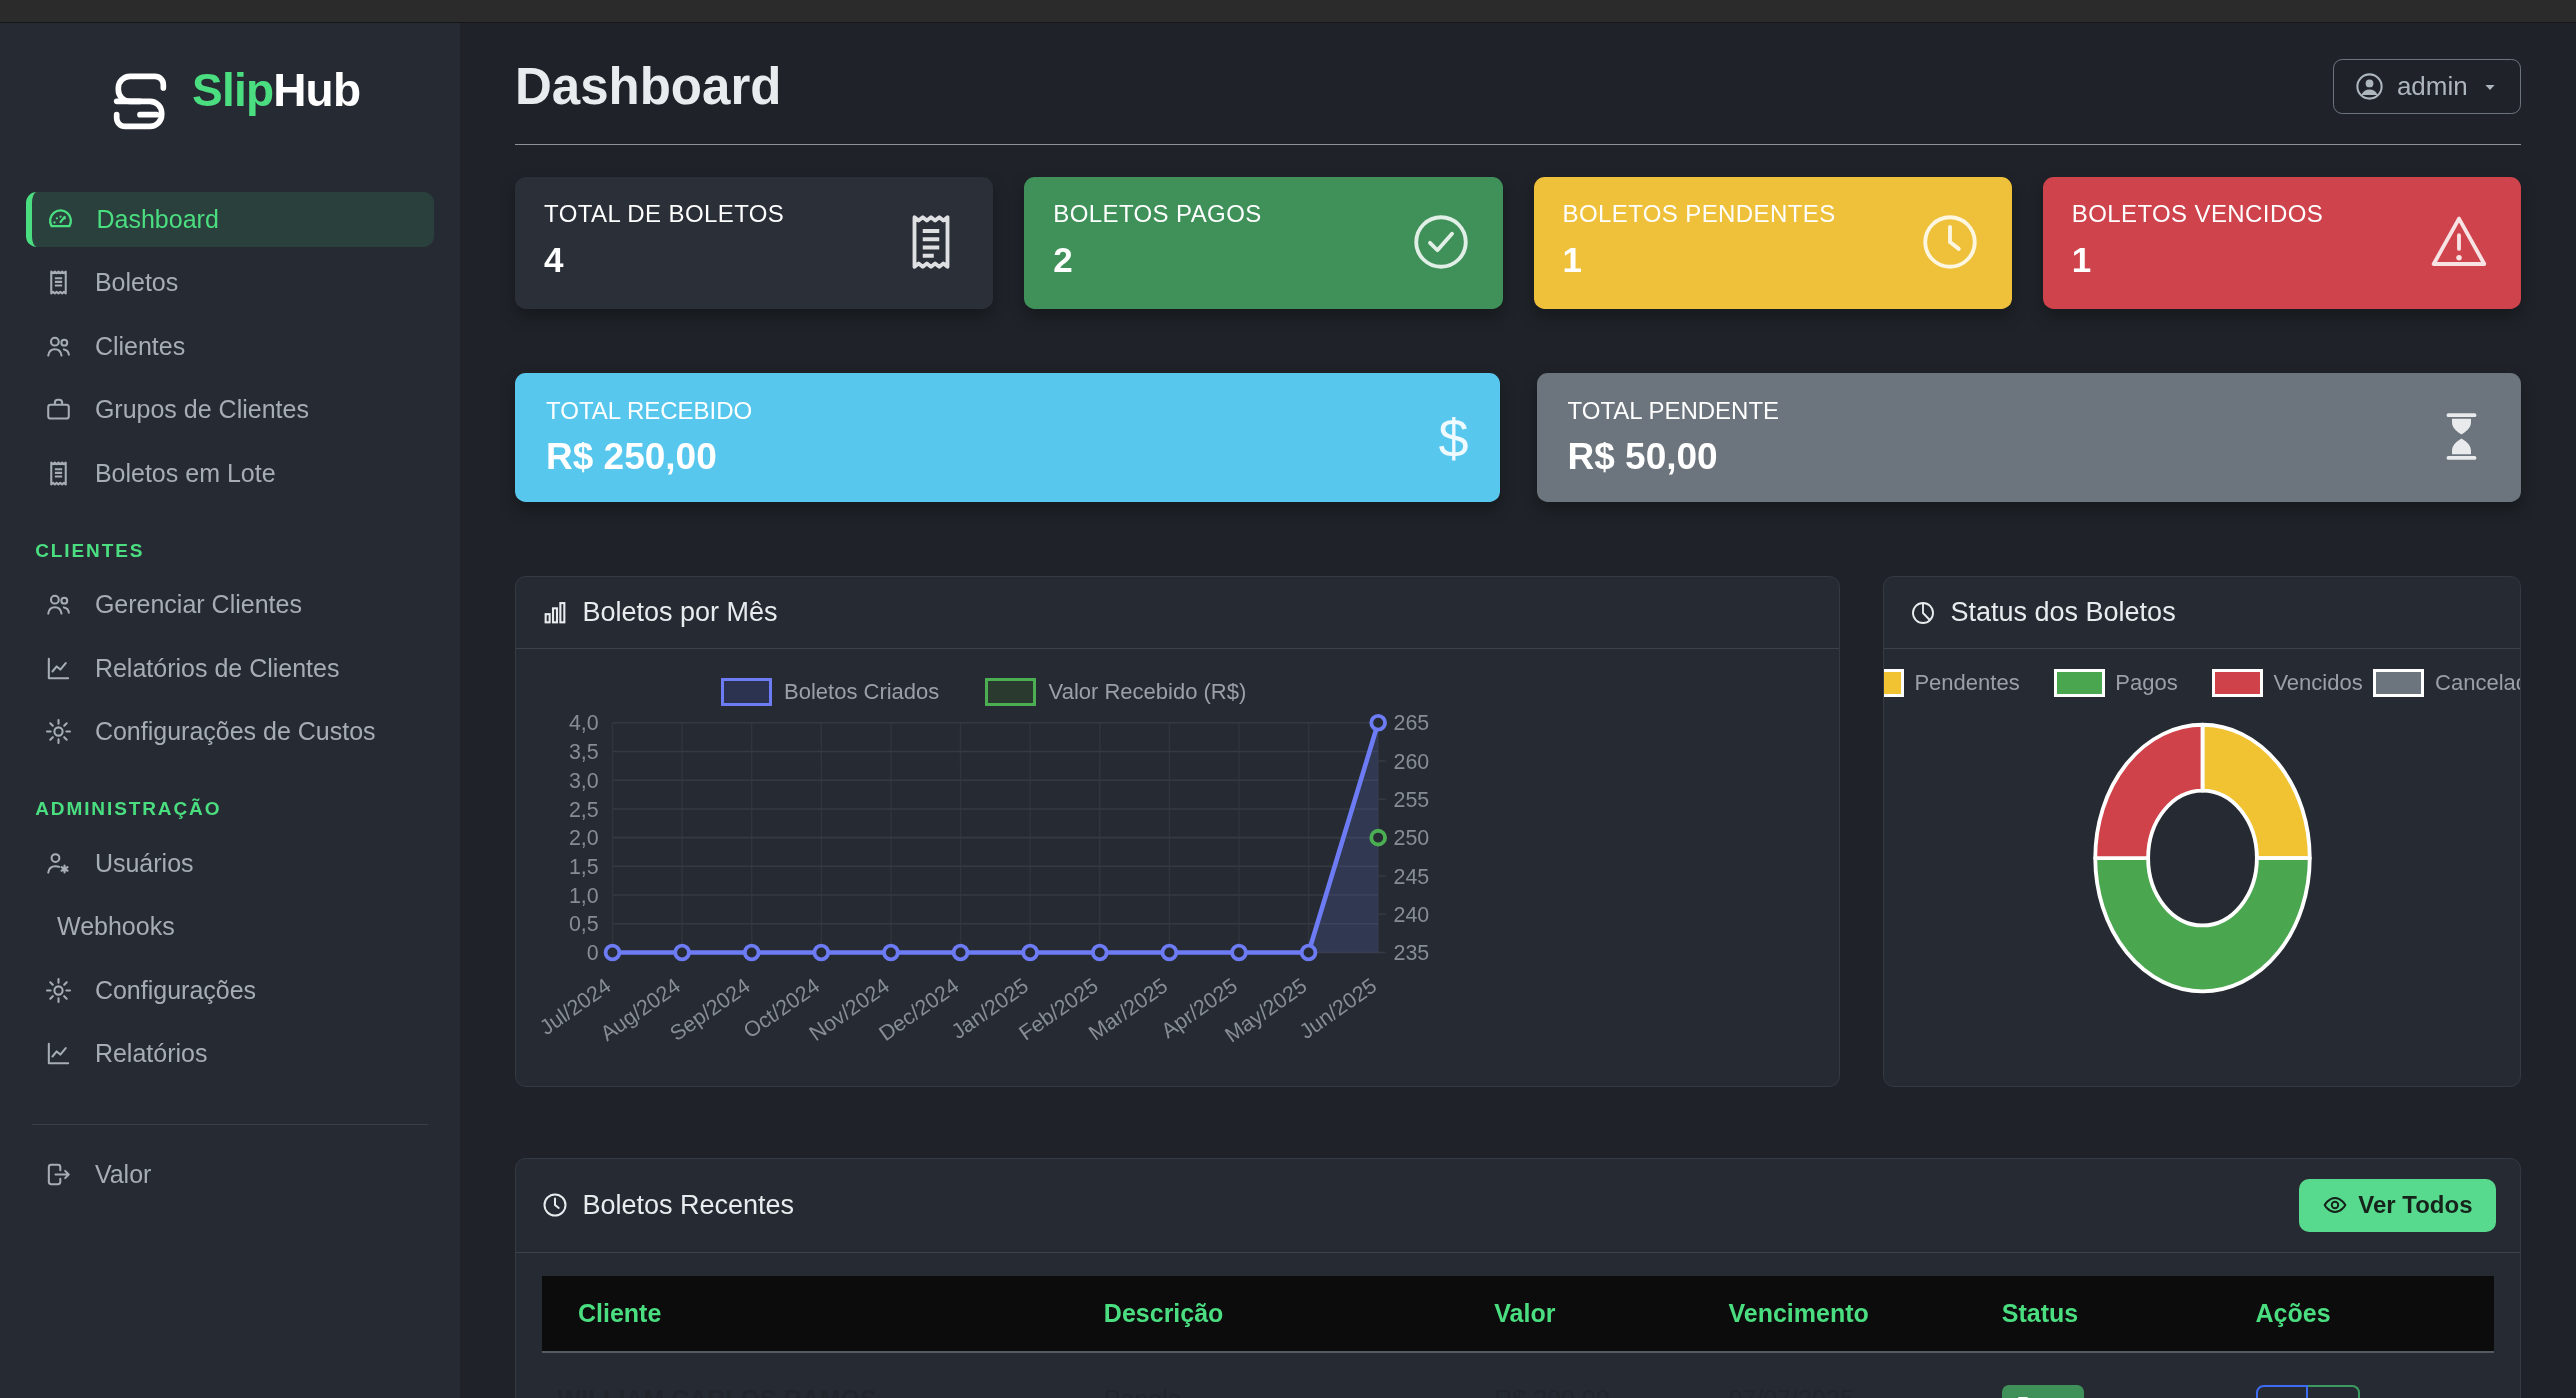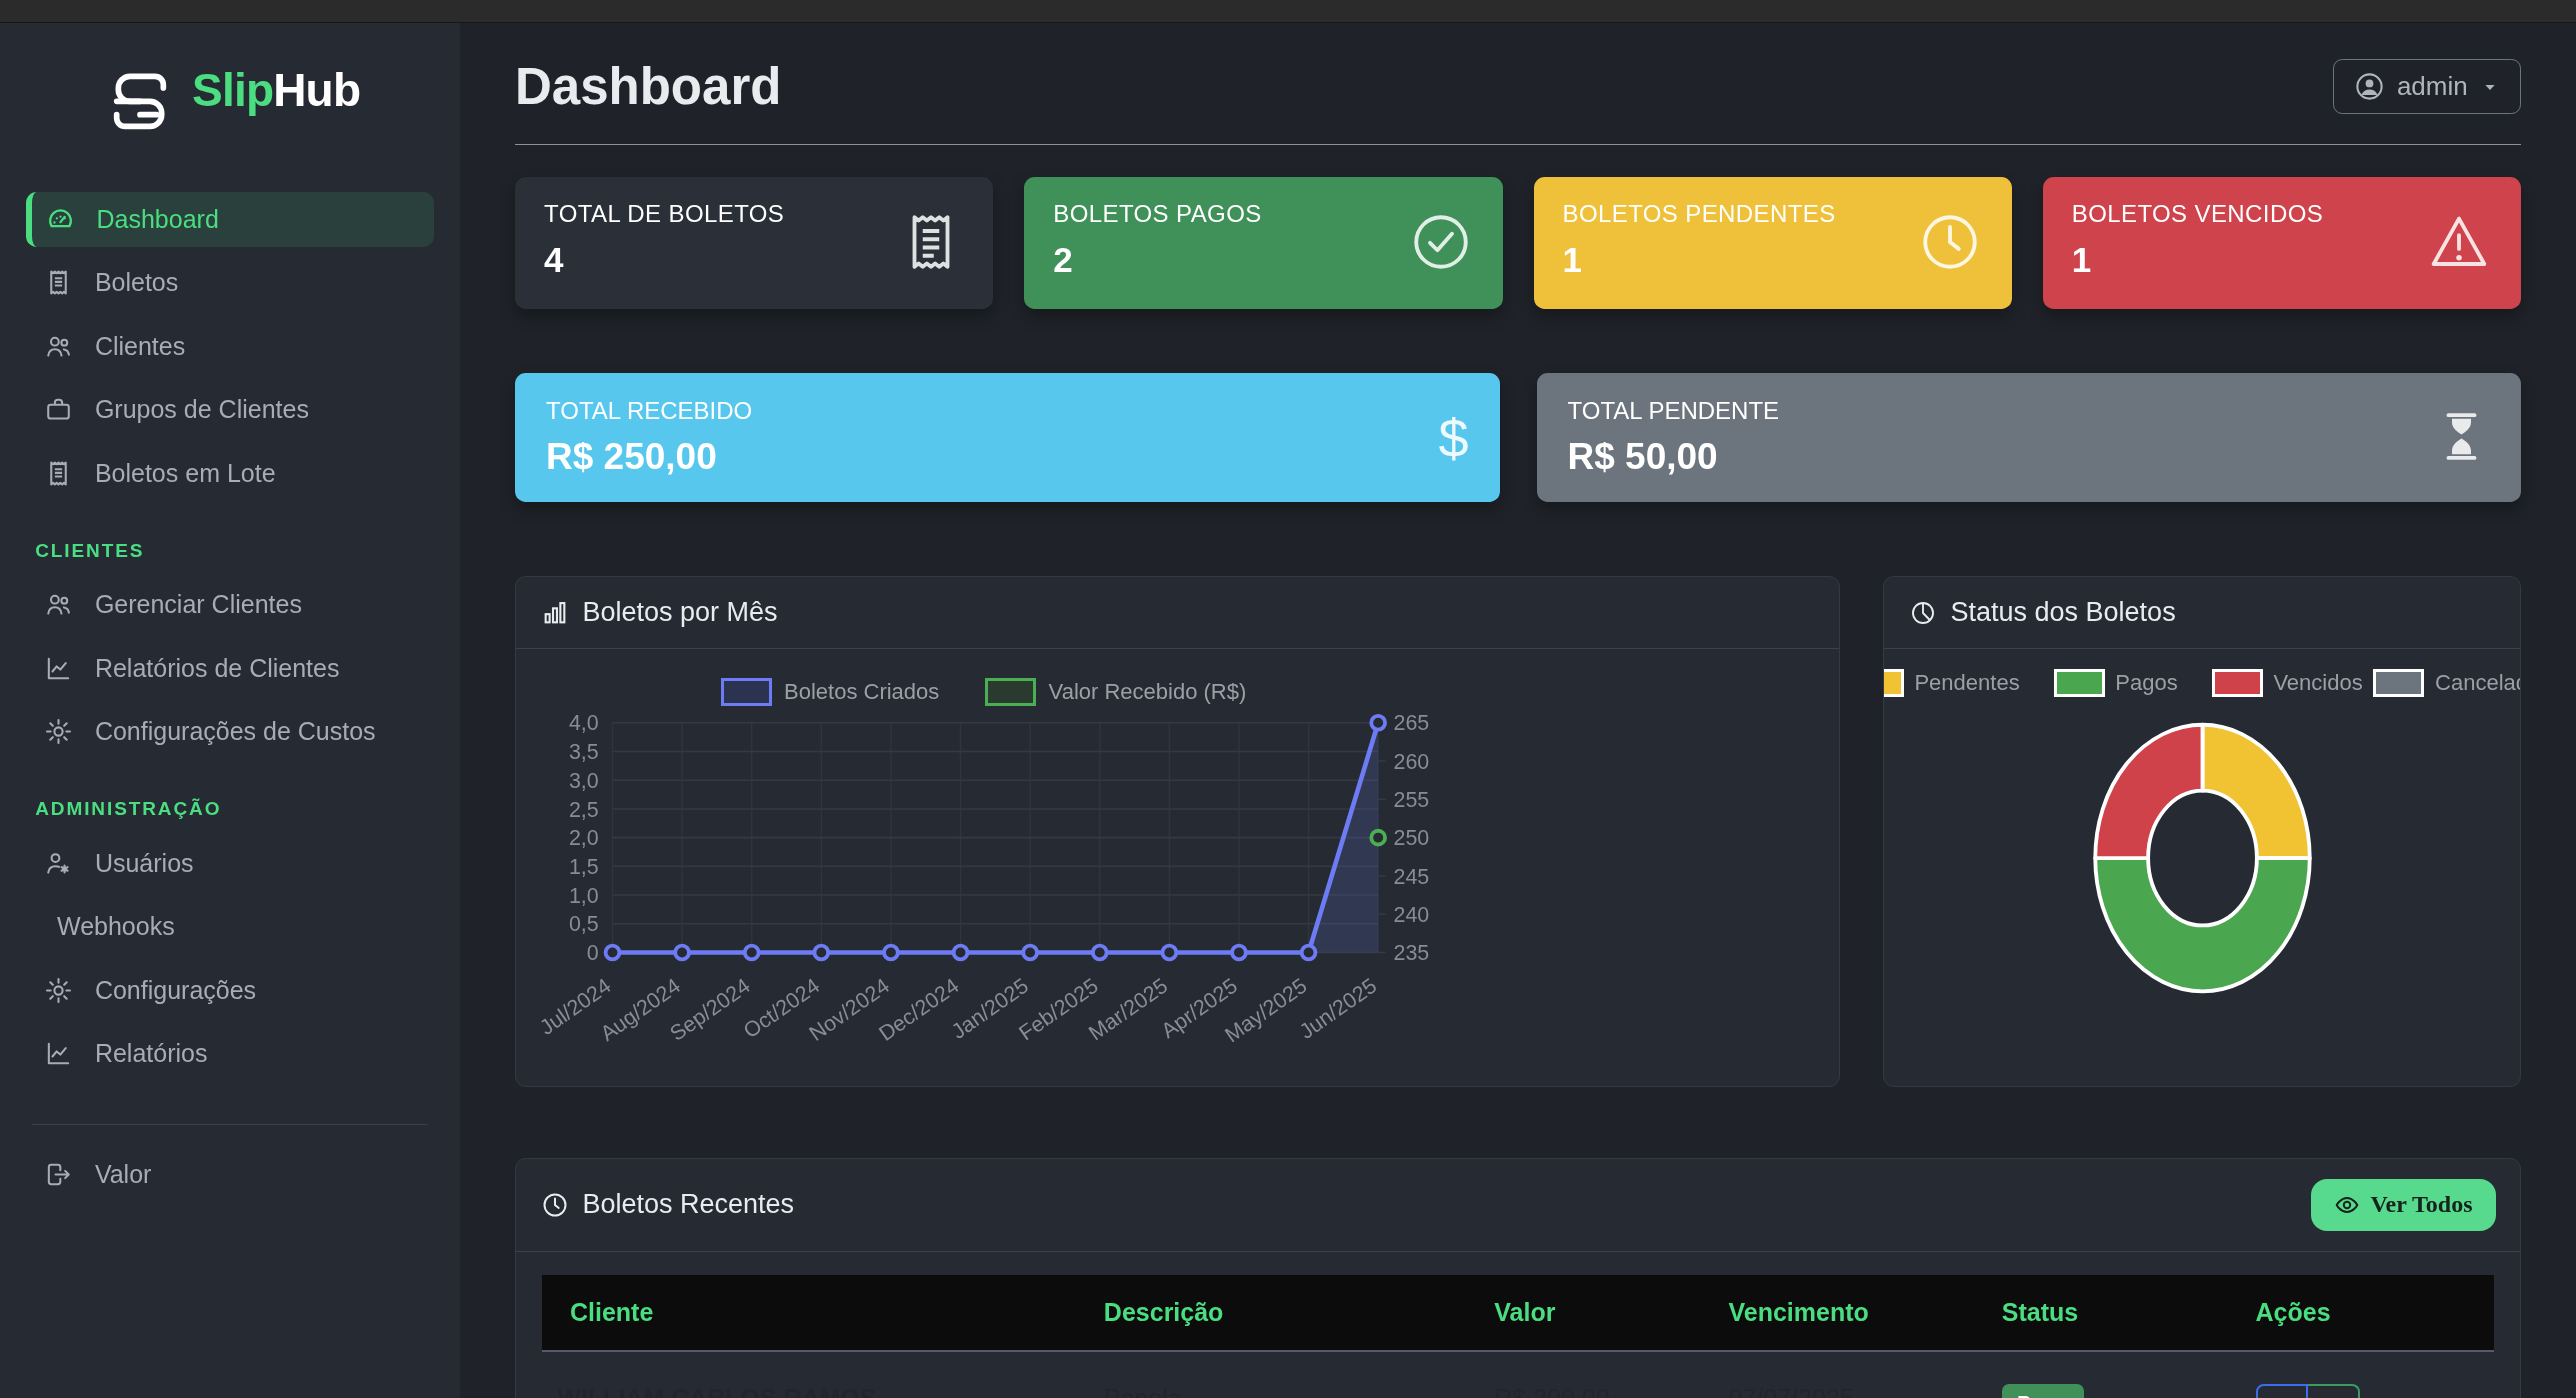--- a/index.html
+++ b/index.html
@@ -82,28 +82,28 @@
   .donut-legend .li { display:flex; align-items:center; gap:10.7px; }
   .dsw { width:51px; height:28px; border:3.8px solid #ffffff; }
   .dsw0 { background:#f1c232; } .dsw1 { background:#4aa64f; }
   .dsw2 { background:#cf4249; } .dsw3 { background:#6c757d; }
 
   
   .recent-card { margin-top:71px; }
   .recent-card .card-header { justify-content:space-between; }
   .rc-title { display:flex; align-items:center; gap:14px; }
   .btn-vertodos { display:flex; align-items:center; gap:10.7px; background:#58da8e;
-    color:#15231a; border:none; border-radius:16px; padding:12.3px 23px; font-size:24px;
-    font-weight:700; cursor:pointer; font-family:Liberation Serif, serif; }
+    color:#15231a; border:none; border-radius:10px; padding:12.3px 23px; font-size:24px;
+    font-weight:700; cursor:pointer; font-family:Liberation Sans, sans-serif; }
   .btn-vertodos svg { width:26px; height:26px; }
   .table-wrap { padding:23px 26px 46px; }
   table { width:100%; border-collapse:collapse; }
   thead th { background:#0c0c0c; color:#4ade80; text-align:left; font-size:25px;
     font-weight:700; padding:23px 15.3px; }
-  thead th:first-child { padding-left:28px; }
+  thead th:first-child { padding-left:36px; }
   tbody tr { border-top:2.3px solid #555b64; }
   tbody td { padding:32px 15.3px 20px; vertical-align:top; font-size:25px; color:#22262c; }
   td.c-name .nm { font-weight:700; margin-bottom:41px; }
   .badge { display:inline-block; padding:7.7px 15.3px; border-radius:7px; font-size:21px;
     font-weight:700; color:#ffffff; }
   .badge-pago { background:#3f9159; }
   .actions { display:inline-flex; }
   .act-btn { width:52px; height:52px; display:flex; align-items:center; justify-content:center;
     background:transparent; cursor:pointer; }
   .act-btn svg { width:28px; height:28px; }

